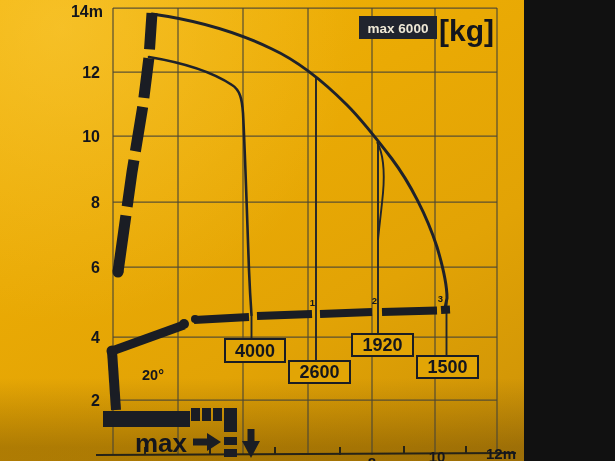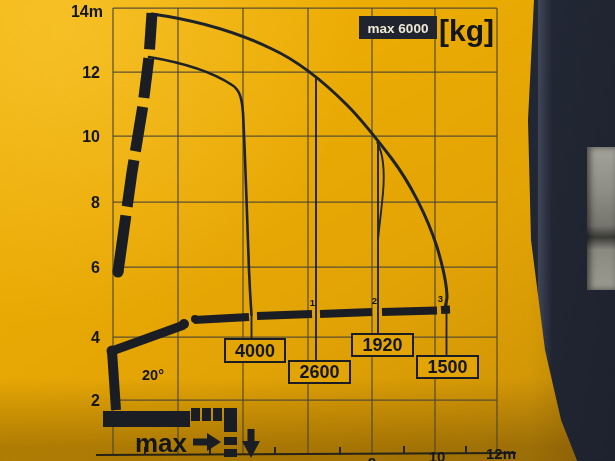--- a/index.html
+++ b/index.html
@@ -1,17 +1,17 @@
 <!DOCTYPE html>
 <html><head>
 <meta charset="utf-8">
 <style>
   html,body{margin:0;padding:0;background:#111;}
   #stage{
-    position:relative;width:615px;height:461px;overflow:hidden;
+    position:relative;width:524px;height:461px;overflow:hidden;
     font-family:"Liberation Sans",sans-serif;
     background:linear-gradient(100deg,#394153 0%,#2b3141 45%,#232836 75%,#1e222e 100%);
   }
   
   #pillar-highlight{
     position:absolute;top:0;bottom:0;left:538px;width:14px;
     background:linear-gradient(to right,rgba(120,130,155,.35),rgba(0,0,0,0));
   }
   #concrete{
     position:absolute;left:587px;top:147px;width:28px;height:143px;

